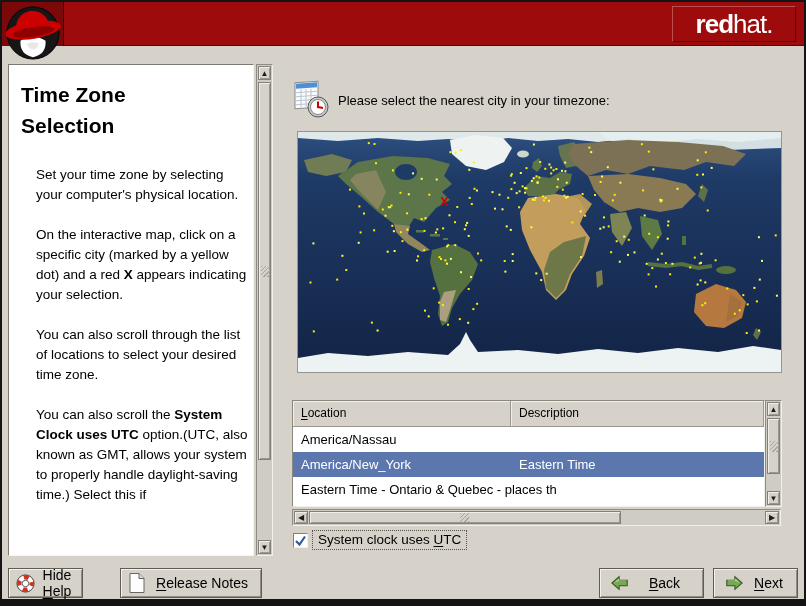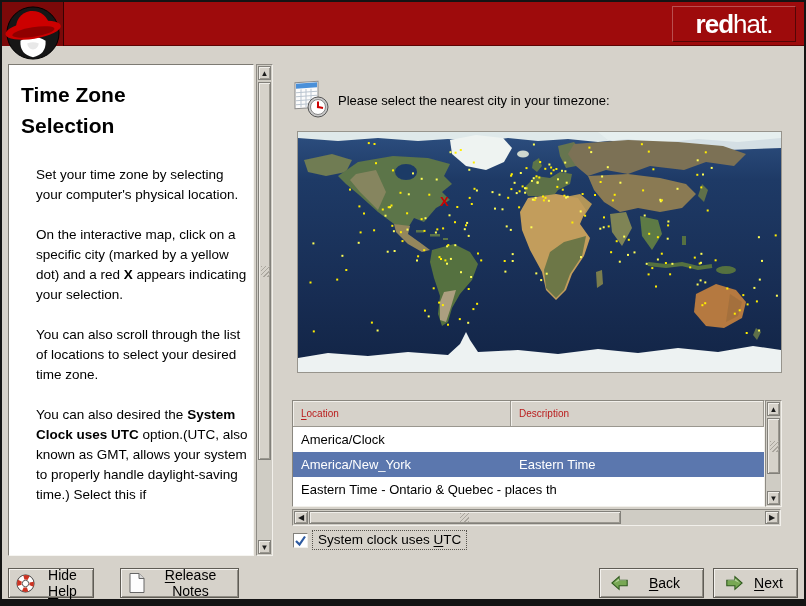--- a/index.html
+++ b/index.html
@@ -57,21 +57,21 @@
   .map-frame { position:absolute; left:295px; top:129px; width:485px; height:242px; border:1px solid #97948c; background:#16294e; }
 
   
   .tz-table {
     position:absolute; left:290px; top:398px; width:473px; height:107px; background:#fff;
     border:1px solid; border-color:#8a877f #f2f0eb #f2f0eb #8a877f;
   }
   .tz-header { display:flex; height:26px; }
   .th {
     background:#d6d2ca; border-right:1px solid #9a978f; border-bottom:1px solid #9a978f;
-    box-shadow:inset 1px 1px 0 #f2f0eb; font-size:10px; line-height:25px; padding-left:8px; color:#b91c1c;
+    box-shadow:inset 1px 1px 0 #f2f0eb; font-size:12px; line-height:25px; padding-left:8px; color:#000000;
   }
   .th.loc { width:218px; } .th.desc { flex:1; }
   .tz-row { display:flex; height:25px; font-size:13px; line-height:25px; color:#000; background:#fff; }
   .tz-row .cell { padding-left:8px; white-space:nowrap; overflow:hidden; }
   .tz-row .c-loc { width:218px; flex:none; } .tz-row .c-desc { flex:1; }
   .tz-row.selected { background:#5b77ae; color:#fff; }
   .tvscroll { left:763px; top:398px; height:107px; }
 
   .hscroll {
     position:absolute; left:290px; top:507px; width:489px; height:17px; background:#cfccc4;
@@ -100,22 +100,22 @@
   .utc-focus { margin-left:4px; border:1px dotted #55524c; padding:1px 5px 2px 5px; font-size:13.5px; color:#000; }
 
   
   .btn {
     position:absolute; top:566px; height:30px; background:#d6d2ca;
     border:1px solid #5f5c55; box-shadow:inset 1px 1px 0 #f4f2ee, inset -1px -1px 0 #908d85;
     display:flex; align-items:center; font-size:14px; color:#000; cursor:default;
   }
   .btn .ic { margin:0 4px 0 6px; display:flex; }
   .btn .lbl { flex:1; text-align:center; padding-right:8px; }
-  #btn-hide-help { left:6px; width:86px; }
-  #btn-release-notes { left:118px; width:119px; }
+  #btn-hide-help { left:6px; width:75px; }
+  #btn-release-notes { left:118px; width:142px; }
   #btn-back { left:597px; width:105px; }
   #btn-next { left:711px; width:85px; }
   #btn-back .ic, #btn-next .ic { margin-left:10px; }
   u { text-underline-offset:2px; }
 </style>
 </head>
 <body>
 
 <div id="screen">
 
@@ -136,21 +136,21 @@
       <ellipse cx="30" cy="28" rx="22" ry="5" fill="#8f0000"></ellipse>
     </g>
   </svg>
 
   <div class="help-panel">
     <div class="help-title">Time Zone Selection</div>
     <div id="help-paragraphs">
         <p><span>Set your time zone by selecting your computer's physical location.</span></p>
         <p><span>On the interactive map, click on a specific city (marked by a yellow dot) and a red </span><b>X</b><span> appears indicating your selection.</span></p>
         <p><span>You can also scroll through the list of locations to select your desired time zone.</span></p>
-        <p><span>You can also desired the </span><b>System Clock uses UTC</b><span> option.(UTC, also known as GMT, allows your system to properly handle daylight-saving time.) Select this if</span></p>
+        <p><span>You can also scroll the </span><b>System Clock uses UTC</b><span> option.(UTC, also known as GMT, allows your system to properly handle daylight-saving time.) Select this if</span></p>
       </div>
   </div>
   <div class="vscroll">
     <div class="sbtn up">▲</div>
     <div class="sthumb" style="top:17px; height:378px;">
         <div class="grip"></div>
       </div>
     <div class="sbtn down">▼</div>
   </div>
 
@@ -453,21 +453,21 @@
     </svg>
   </div>
 
   <div class="tz-table">
     <div class="tz-header">
       <div class="th loc"><u>L</u>ocation</div>
       <div class="th desc">Description</div>
     </div>
     <div id="tz-rows">
         <div class="tz-row">
-          <div class="cell c-loc">America/Clock</div>
+          <div class="cell c-loc">America/Nassau</div>
           <div class="cell c-desc"></div>
         </div>
         <div class="tz-row selected">
           <div class="cell c-loc">America/New_York</div>
           <div class="cell c-desc">Eastern Time</div>
         </div>
         <div class="tz-row">
           <div class="cell c-desc">Eastern Time - Ontario &amp; Quebec - places th</div>
         </div>
       </div>

